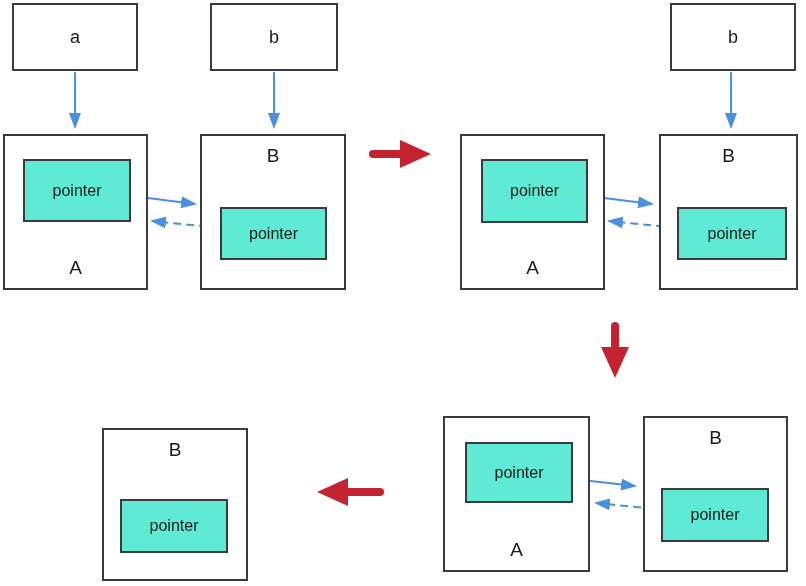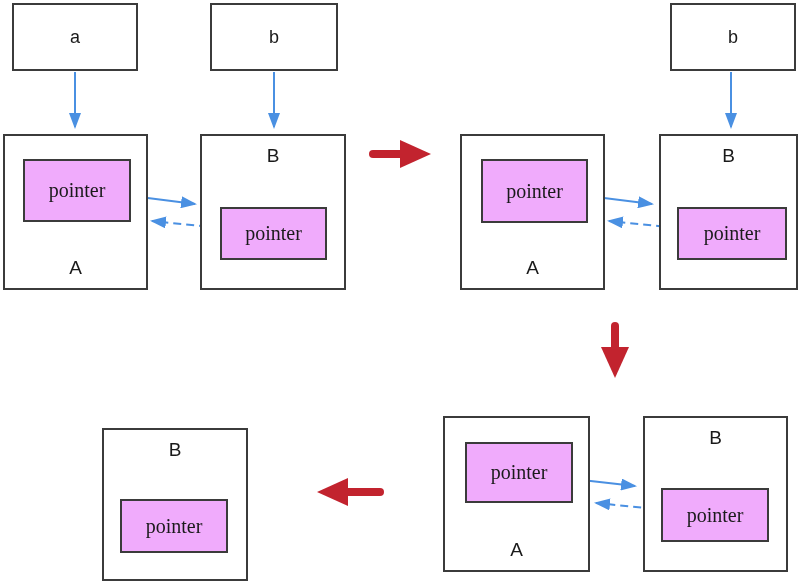--- a/index.html
+++ b/index.html
@@ -6,22 +6,22 @@
   .canvas{
     position:relative;width:806px;height:586px;background:#ffffff;overflow:hidden;
     font-family:"Liberation Sans","DejaVu Sans",sans-serif;color:#1a1a1a;
   }
   .overlay{position:absolute;left:0;top:0;width:806px;height:586px;pointer-events:none;}
   .box{position:absolute;border:2px solid #3b3b3b;background:#ffffff;box-sizing:border-box;}
   .var-box{display:flex;align-items:center;justify-content:center;font-size:18px;}
   .obj-label{position:absolute;left:0;right:0;text-align:center;font-size:19px;}
   .obj-label.bottom{bottom:9px;}
   .obj-label.top{top:9px;}
-  .ptr-box{position:absolute;border:2px solid #3b3b3b;background:#f0abfc;box-sizing:border-box;
-    display:flex;align-items:center;justify-content:center;font-size:20px;font-family:Liberation Serif, serif;}
+  .ptr-box{position:absolute;border:2px solid #3b3b3b;background:#5eead4;box-sizing:border-box;
+    display:flex;align-items:center;justify-content:center;font-size:16px;}
 </style>
 </head>
 <body>
 
 <div class="canvas">
 
   <svg class="overlay" viewBox="0 0 806 586">
     <defs>
       <marker id="blueHead" markerWidth="8" markerHeight="6" refX="7" refY="3" orient="auto">
         <path d="M0,0 L8,3 L0,6 Z" fill="#4a90e2"></path>

